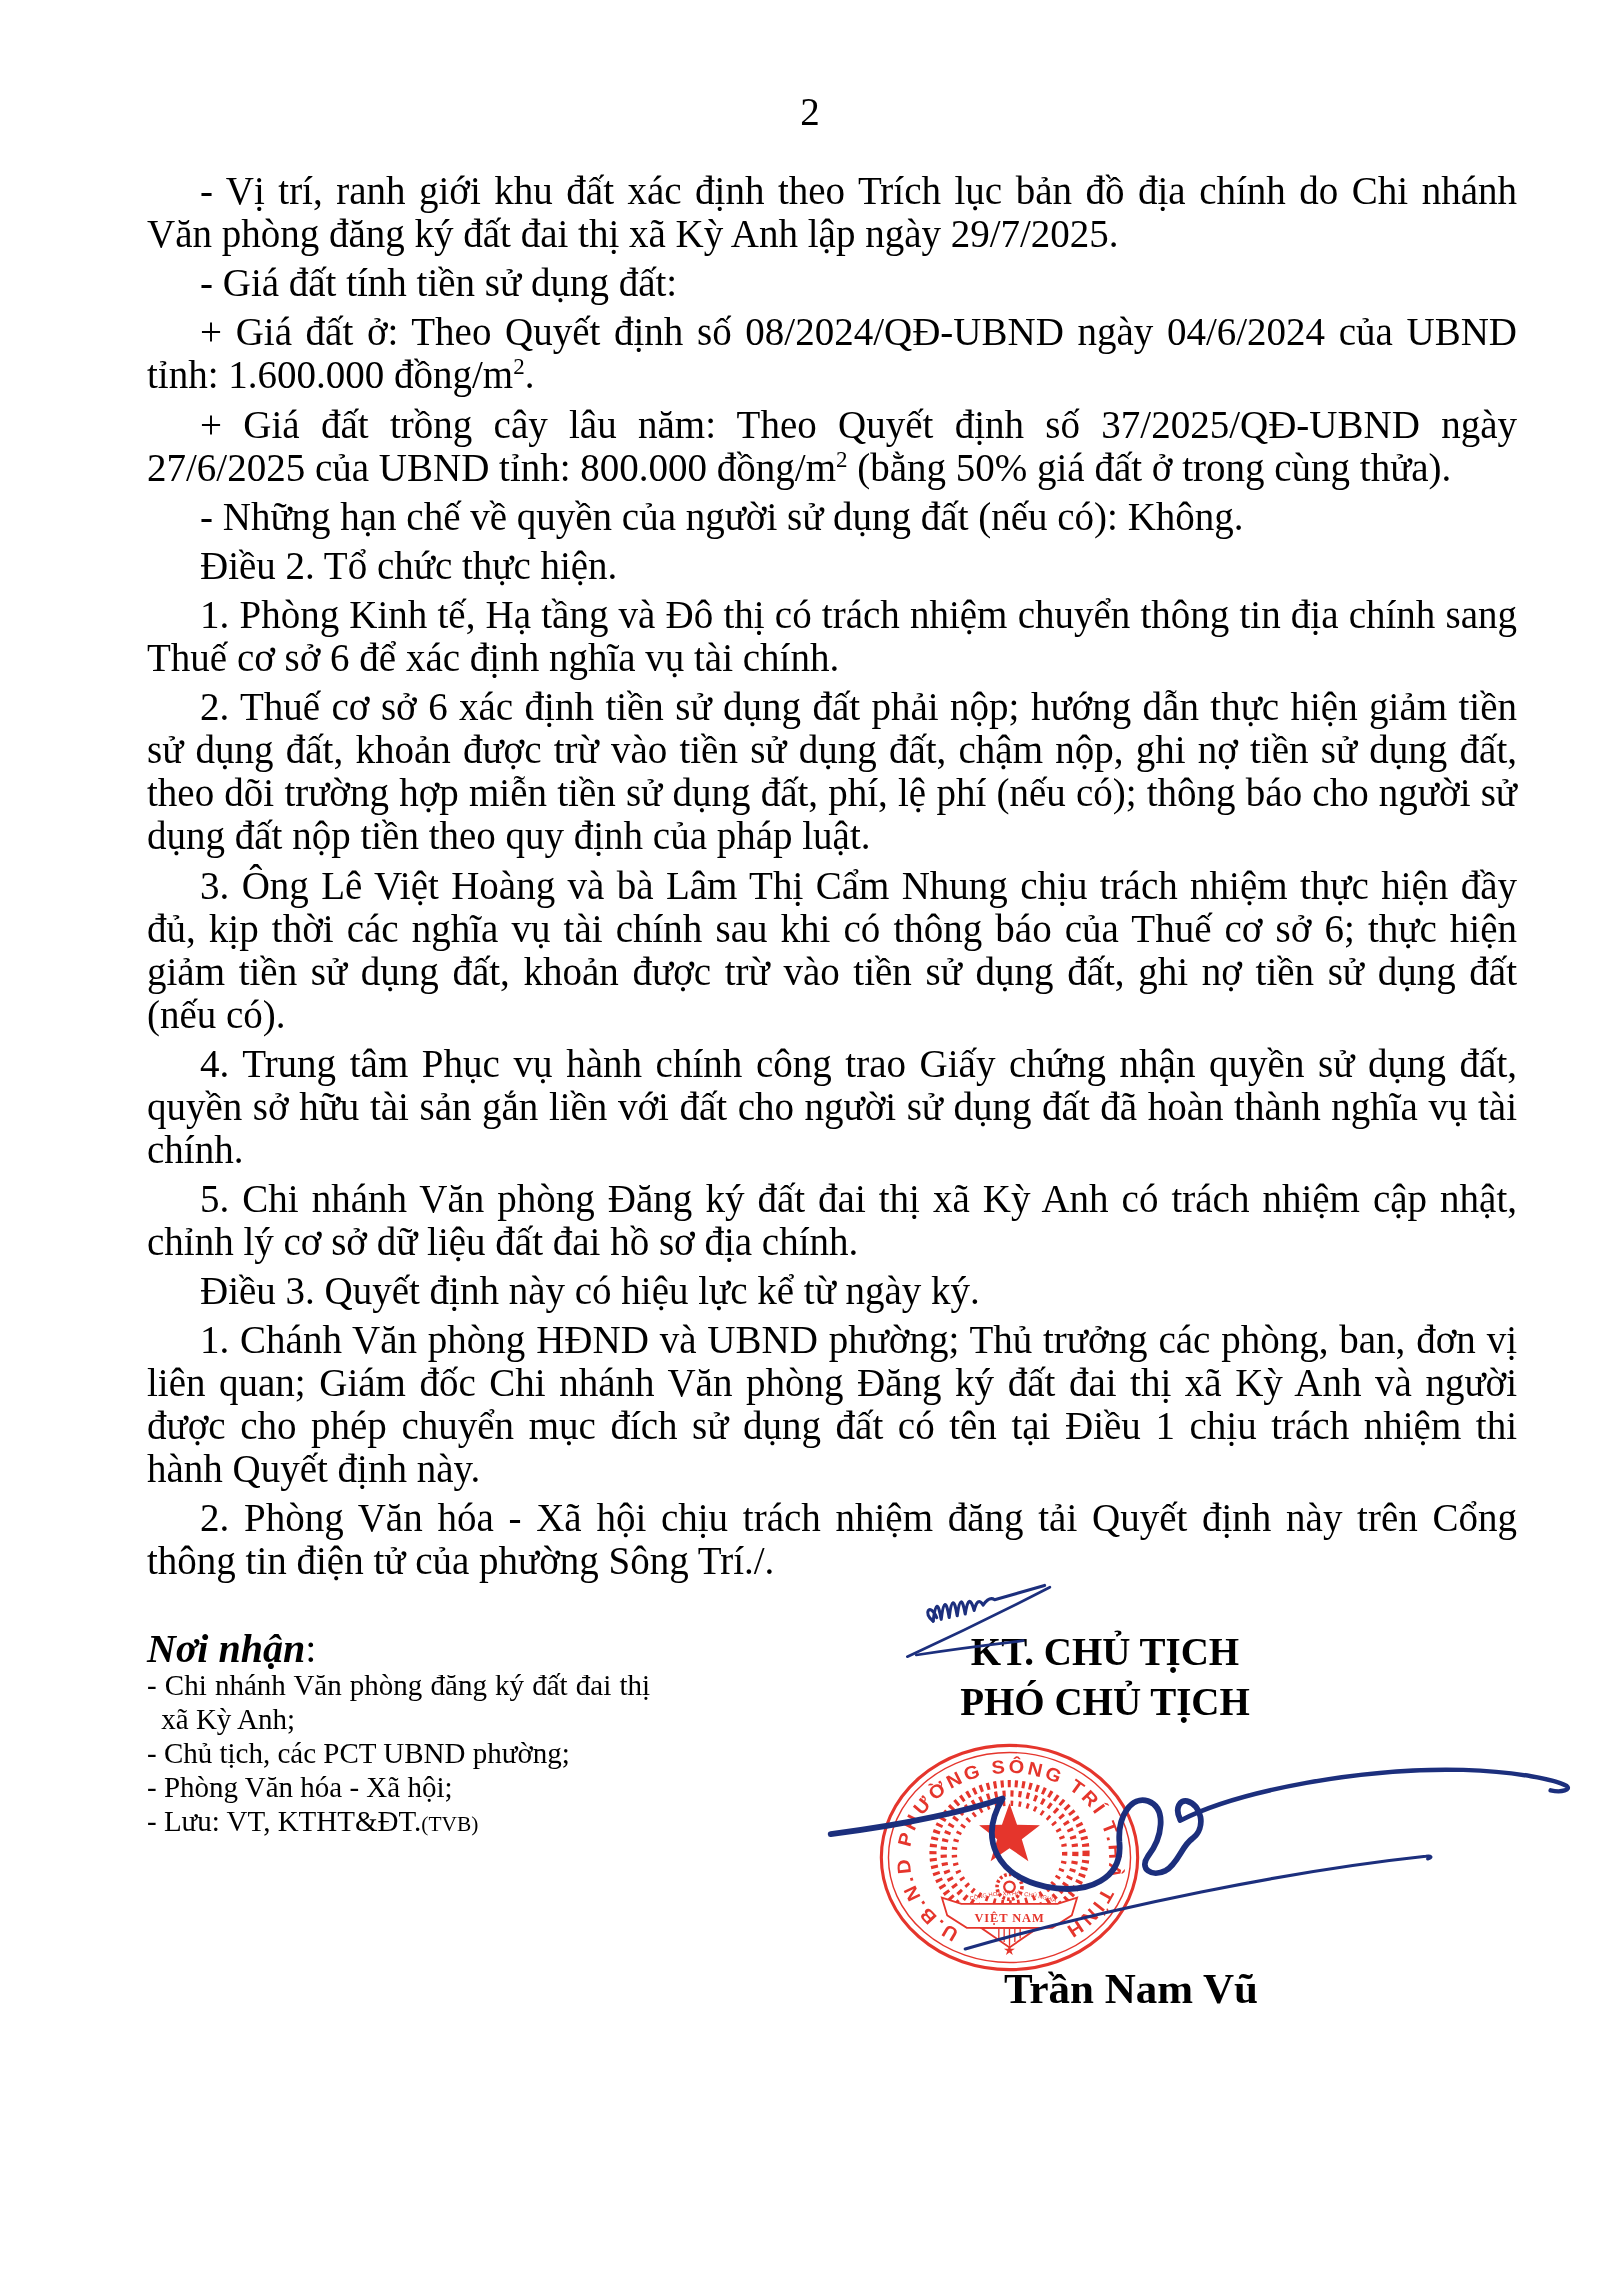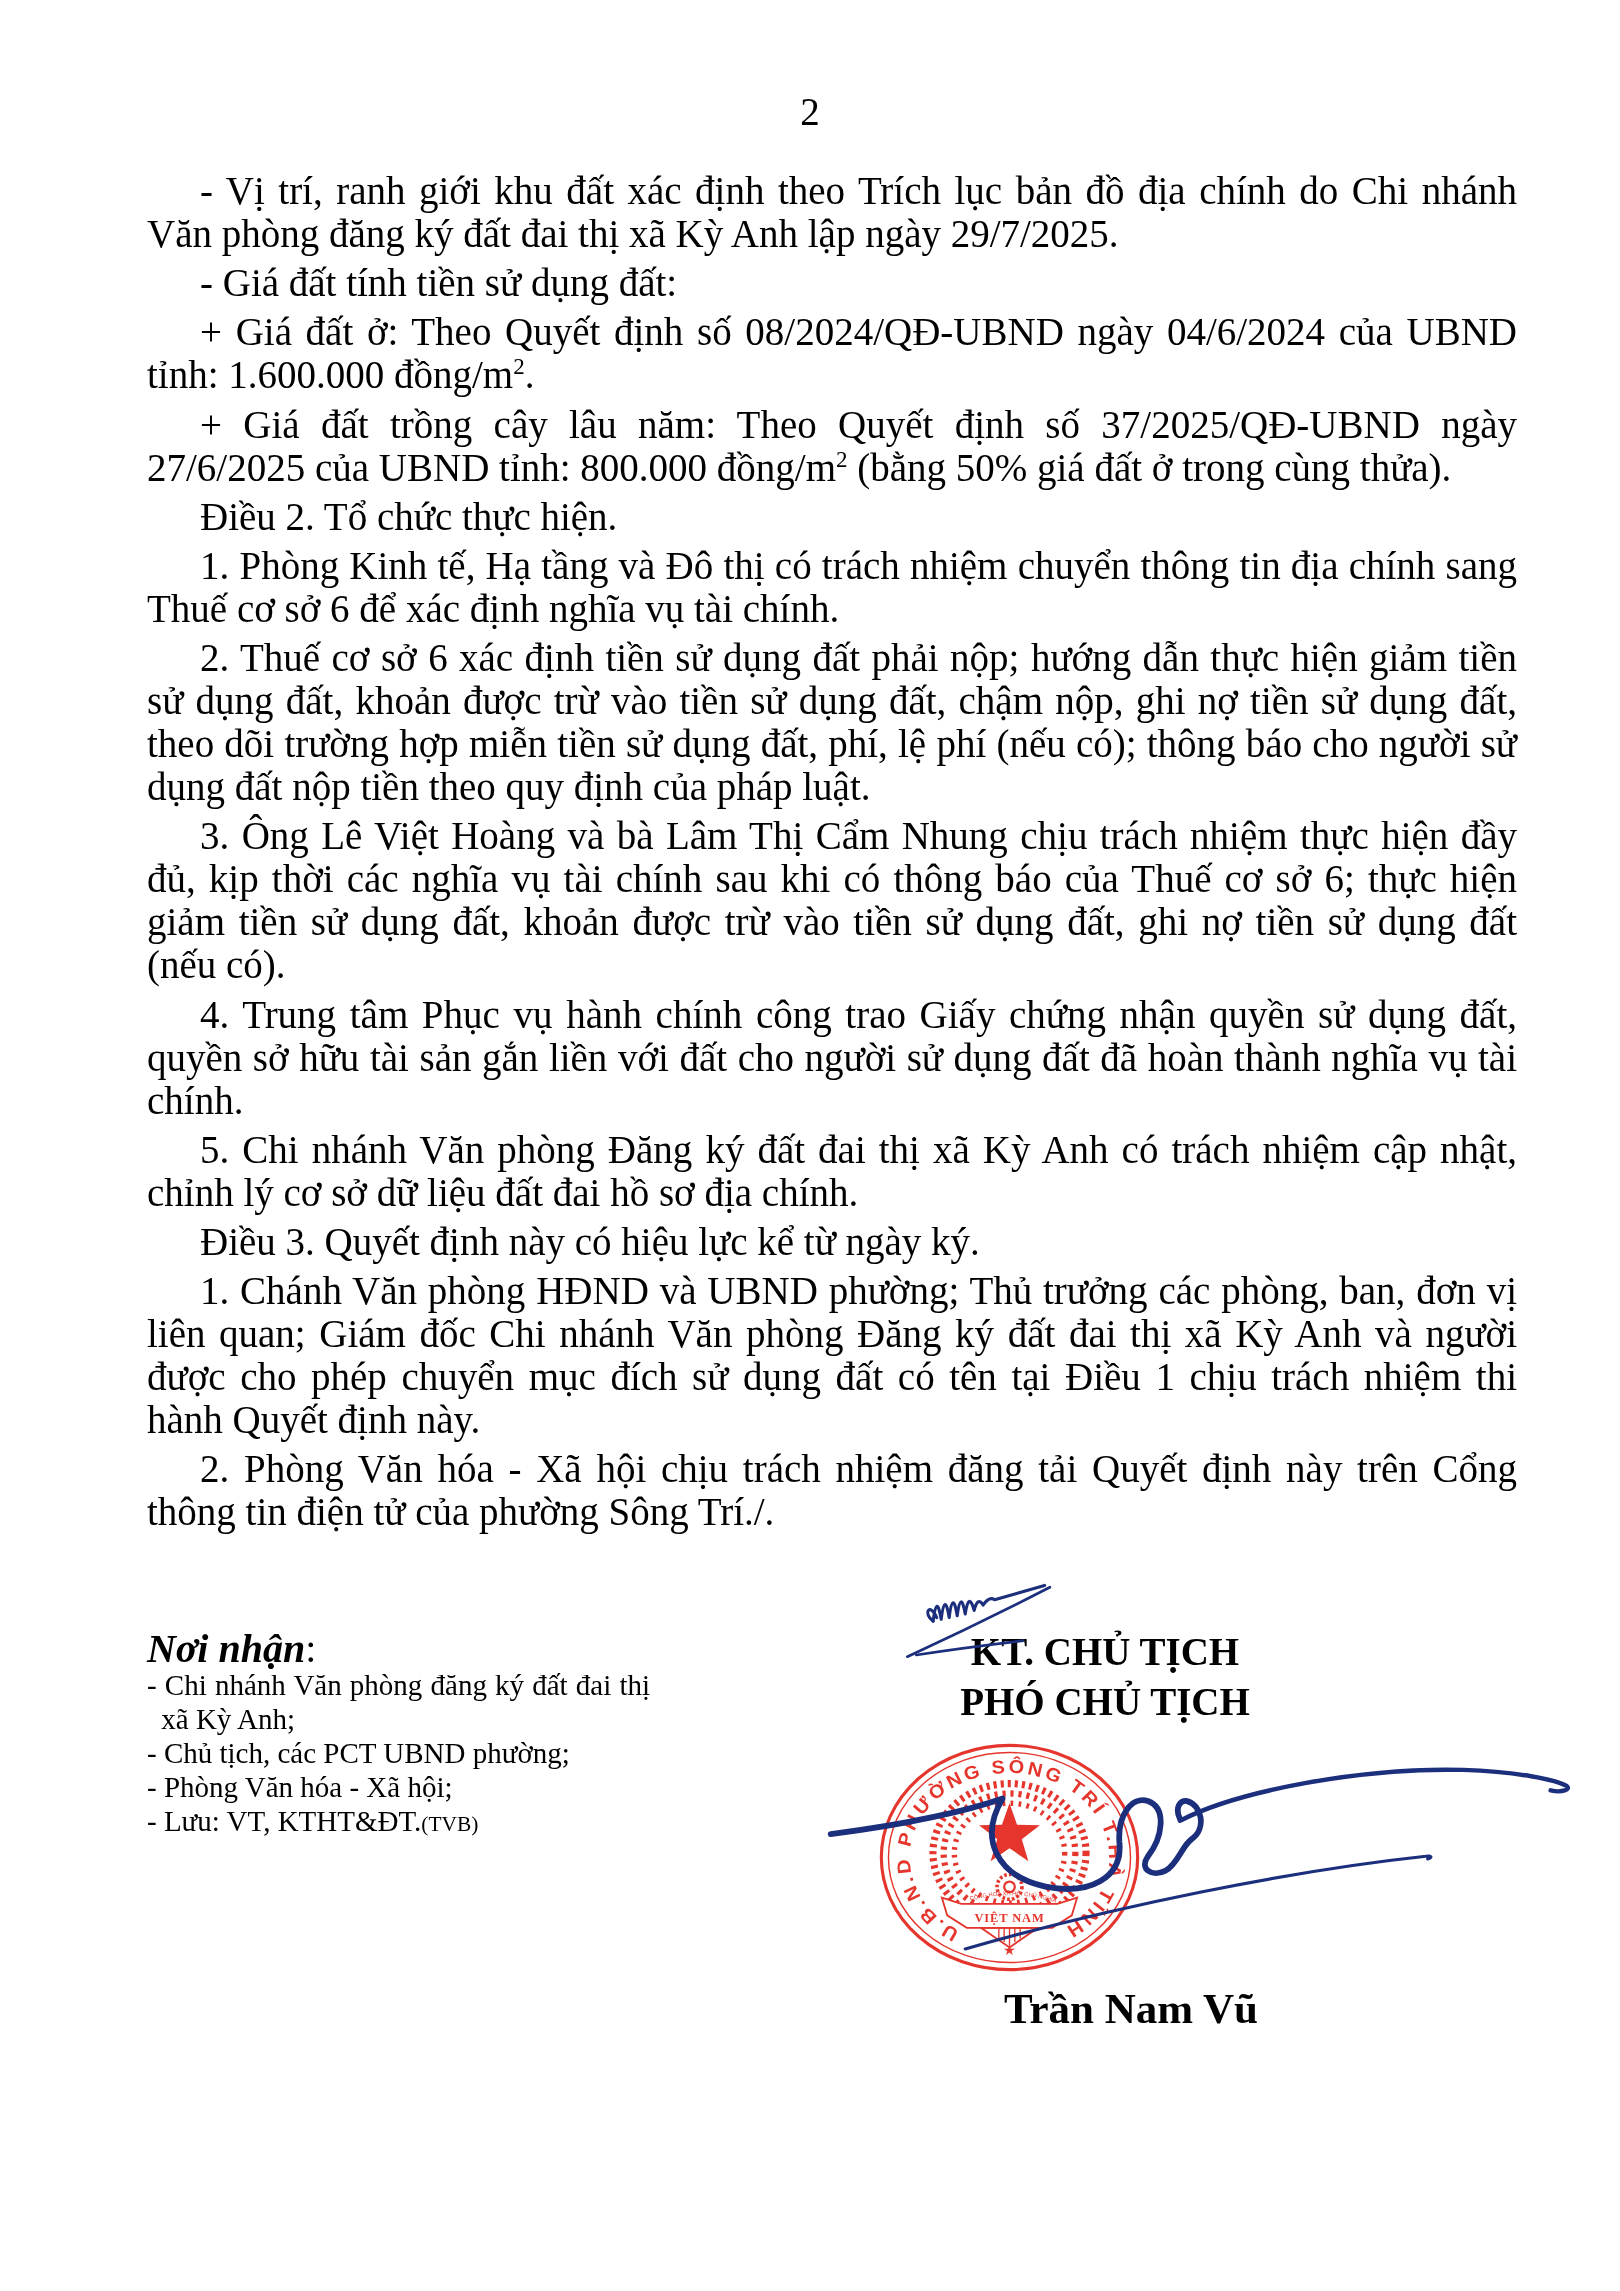--- a/index.html
+++ b/index.html
@@ -33,37 +33,38 @@
   .recipients .label .colon{font-style:normal;font-weight:normal;}
   .rcp-item{padding-left:14.3px;text-indent:-14.3px;text-align:justify;}
   .rcp-note{font-size:21.4px;}
   
   .sign-block{
     position:absolute;left:851px;top:1627px;width:508px;
     text-align:center;font-weight:bold;font-size:39px;line-height:50px;
   }
   .signer-name{
     position:absolute;left:855px;top:1964px;width:552px;
-    text-align:center;font-weight:bold;font-size:43px;margin-top:20px;
+    text-align:center;font-weight:bold;font-size:43px;
   }
   .stamp-svg{position:absolute;left:876px;top:1739px;z-index:2;}
   .ink-svg{position:absolute;left:820px;top:1564px;z-index:3;}
 </style>
 </head>
 <body>
 
 <div class="page">
 
   <div class="pageno">2</div>
 
   <div class="body-text">
     <p>- Vị trí, ranh giới khu đất xác định theo Trích lục bản đồ địa chính do Chi nhánh Văn phòng đăng ký đất đai thị xã Kỳ Anh lập ngày 29/7/2025.</p>
     <p>- Giá đất tính tiền sử dụng đất:</p>
     <p><span>+ Giá đất ở: Theo Quyết định số 08/2024/QĐ-UBND ngày 04/6/2024 của UBND tỉnh: 1.600.000 đồng/m</span><sup>2</sup><span>.</span></p>
     <p><span>+ Giá đất trồng cây lâu năm: Theo Quyết định số 37/2025/QĐ-UBND ngày 27/6/2025 của UBND tỉnh: 800.000 đồng/m</span><sup>2</sup><span> (bằng 50% giá đất ở trong cùng thửa).</span></p>
+    <p>- Những hạn chế về quyền của người sử dụng đất (nếu có): Không.</p>
     <p><b class="bold">Điều 2</b><span>. Tổ chức thực hiện.</span></p>
     <p>1. Phòng Kinh tế, Hạ tầng và Đô thị có trách nhiệm chuyển thông tin địa chính sang Thuế cơ sở 6 để xác định nghĩa vụ tài chính.</p>
     <p>2. Thuế cơ sở 6 xác định tiền sử dụng đất phải nộp; hướng dẫn thực hiện giảm tiền sử dụng đất, khoản được trừ vào tiền sử dụng đất, chậm nộp, ghi nợ tiền sử dụng đất, theo dõi trường hợp miễn tiền sử dụng đất, phí, lệ phí (nếu có); thông báo cho người sử dụng đất nộp tiền theo quy định của pháp luật.</p>
     <p>3. Ông Lê Việt Hoàng và bà Lâm Thị Cẩm Nhung chịu trách nhiệm thực hiện đầy đủ, kịp thời các nghĩa vụ tài chính sau khi có thông báo của Thuế cơ sở 6; thực hiện giảm tiền sử dụng đất, khoản được trừ vào tiền sử dụng đất, ghi nợ tiền sử dụng đất (nếu có).</p>
     <p>4. Trung tâm Phục vụ hành chính công trao Giấy chứng nhận quyền sử dụng đất, quyền sở hữu tài sản gắn liền với đất cho người sử dụng đất đã hoàn thành nghĩa vụ tài chính.</p>
     <p>5. Chi nhánh Văn phòng Đăng ký đất đai thị xã Kỳ Anh có trách nhiệm cập nhật, chỉnh lý cơ sở dữ liệu đất đai hồ sơ địa chính.</p>
     <p><b class="bold">Điều 3</b><span>. Quyết định này có hiệu lực kể từ ngày ký.</span></p>
     <p>1. Chánh Văn phòng HĐND và UBND phường; Thủ trưởng các phòng, ban, đơn vị liên quan; Giám đốc Chi nhánh Văn phòng Đăng ký đất đai thị xã Kỳ Anh và người được cho phép chuyển mục đích sử dụng đất có tên tại Điều 1 chịu trách nhiệm thi hành Quyết định này.</p>
     <p>2. Phòng Văn hóa - Xã hội chịu trách nhiệm đăng tải Quyết định này trên Cổng thông tin điện tử của phường Sông Trí./.</p>
   </div>

